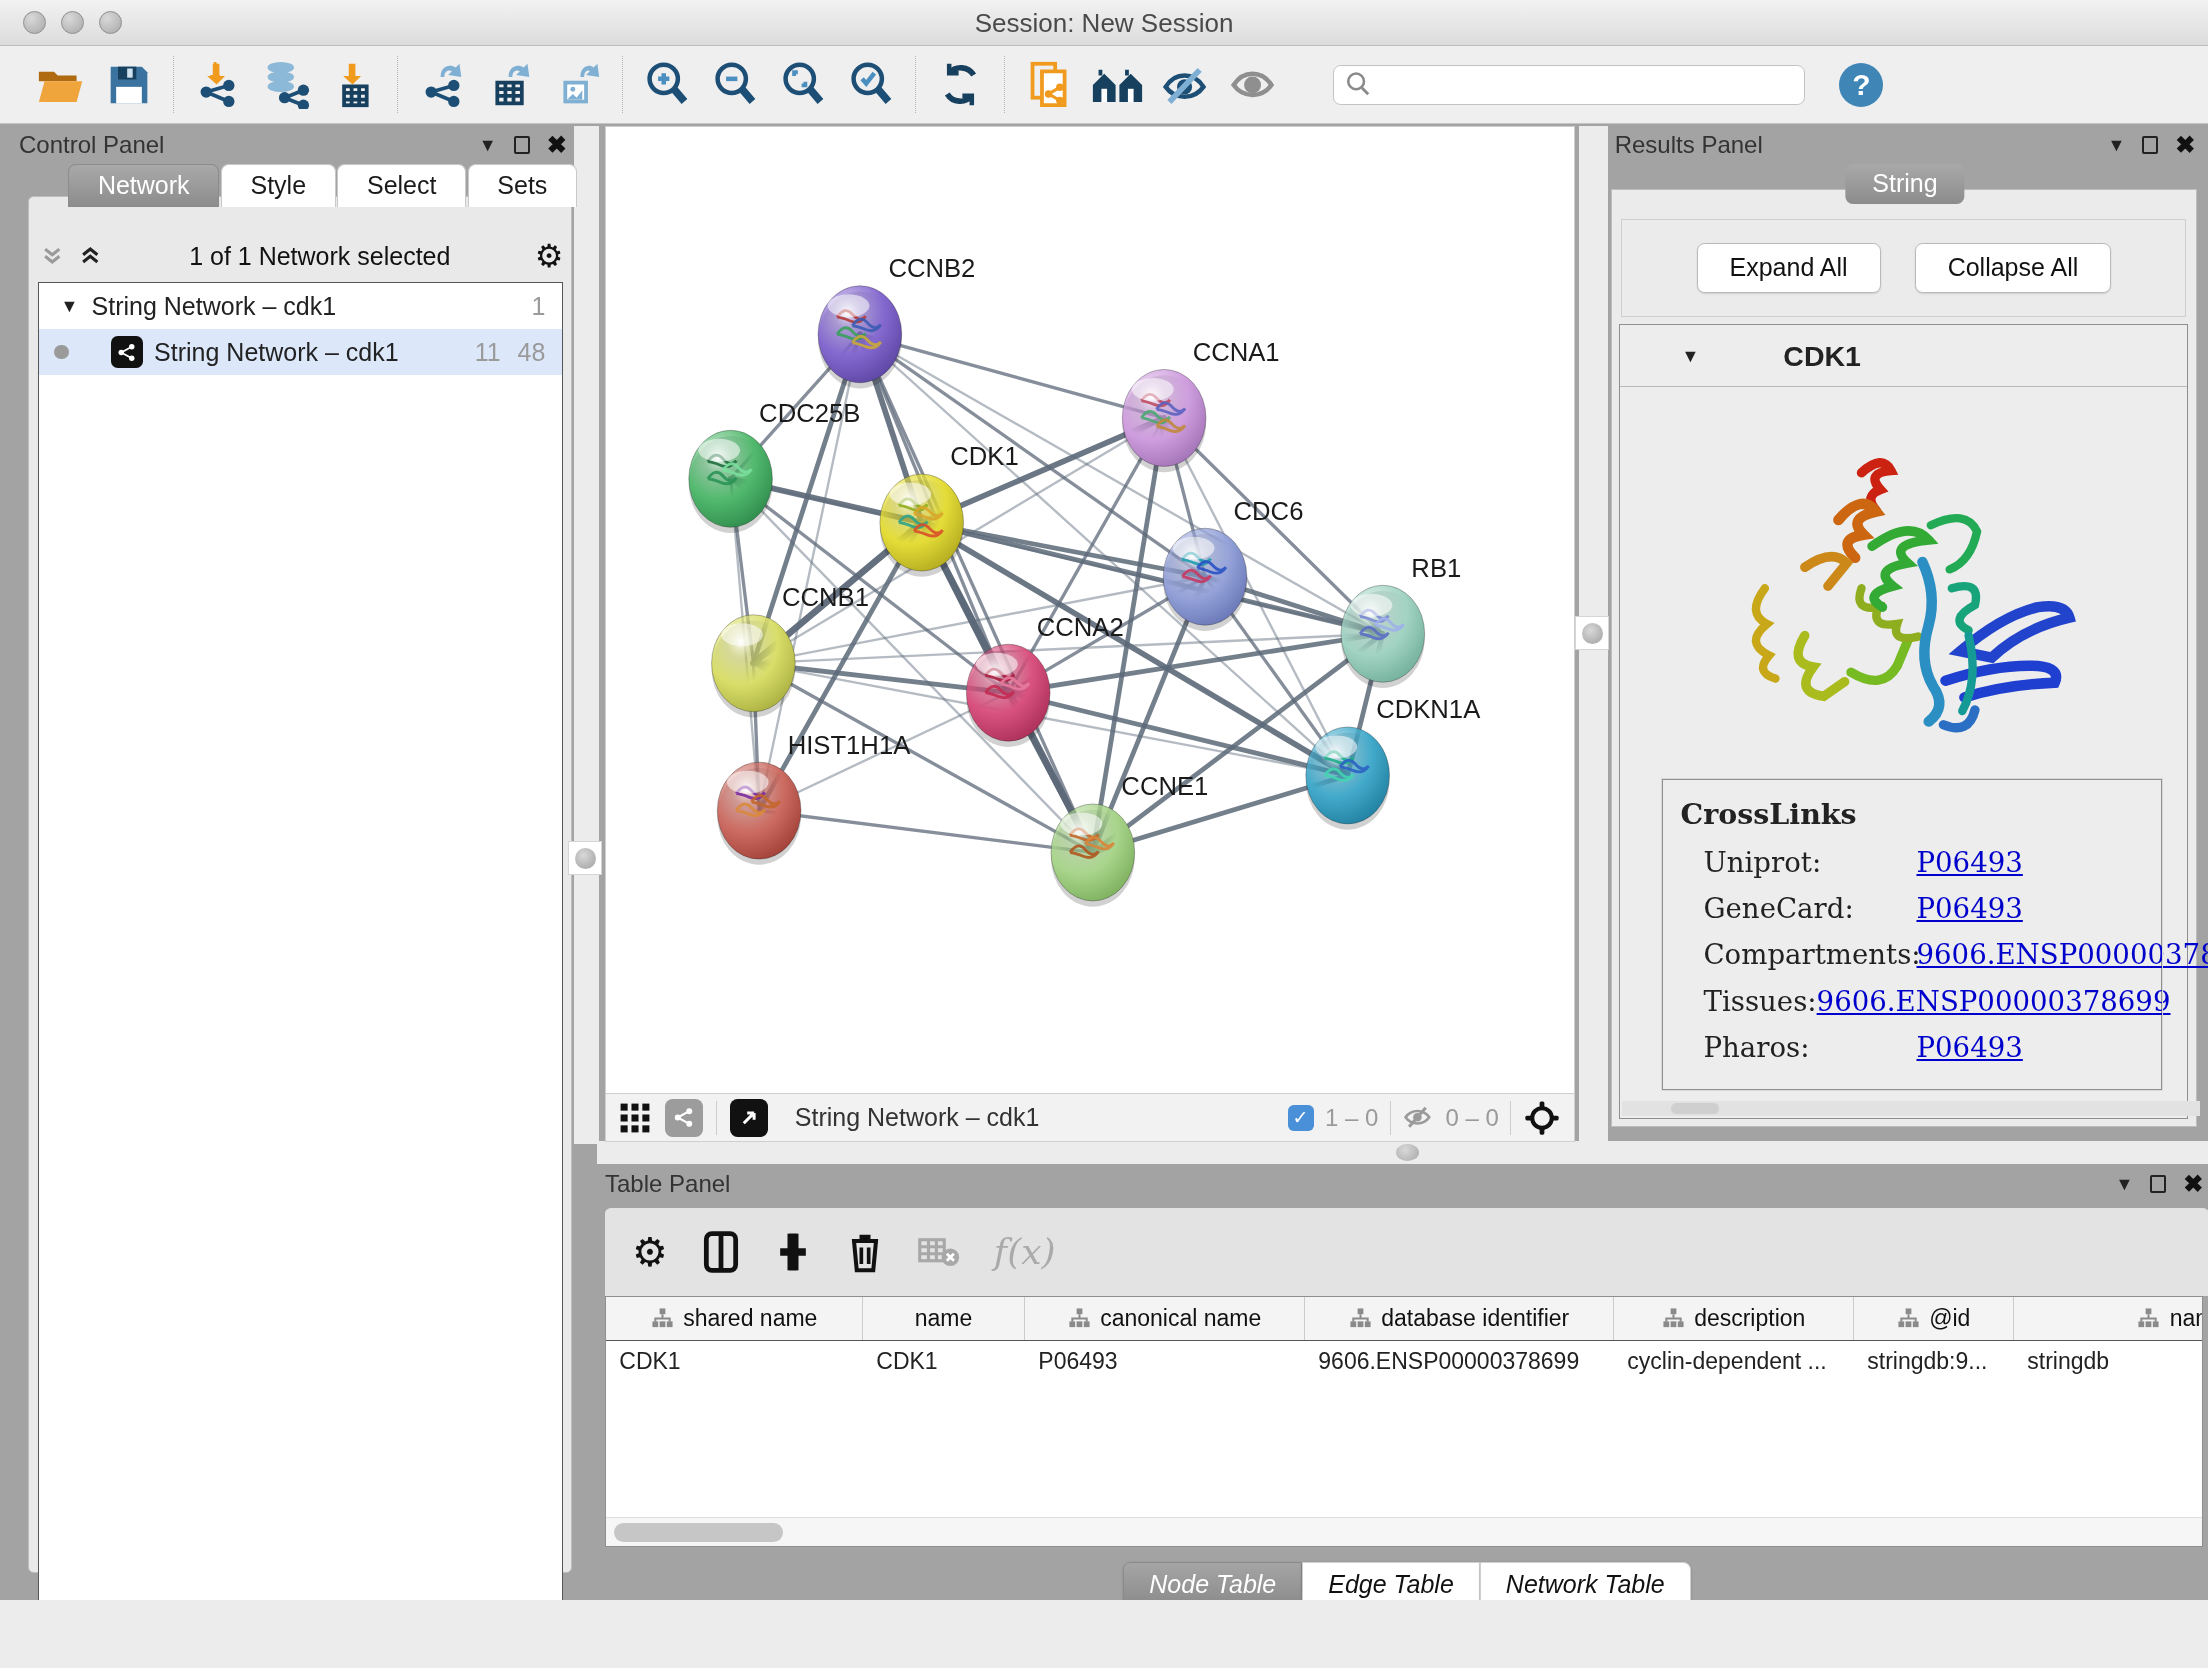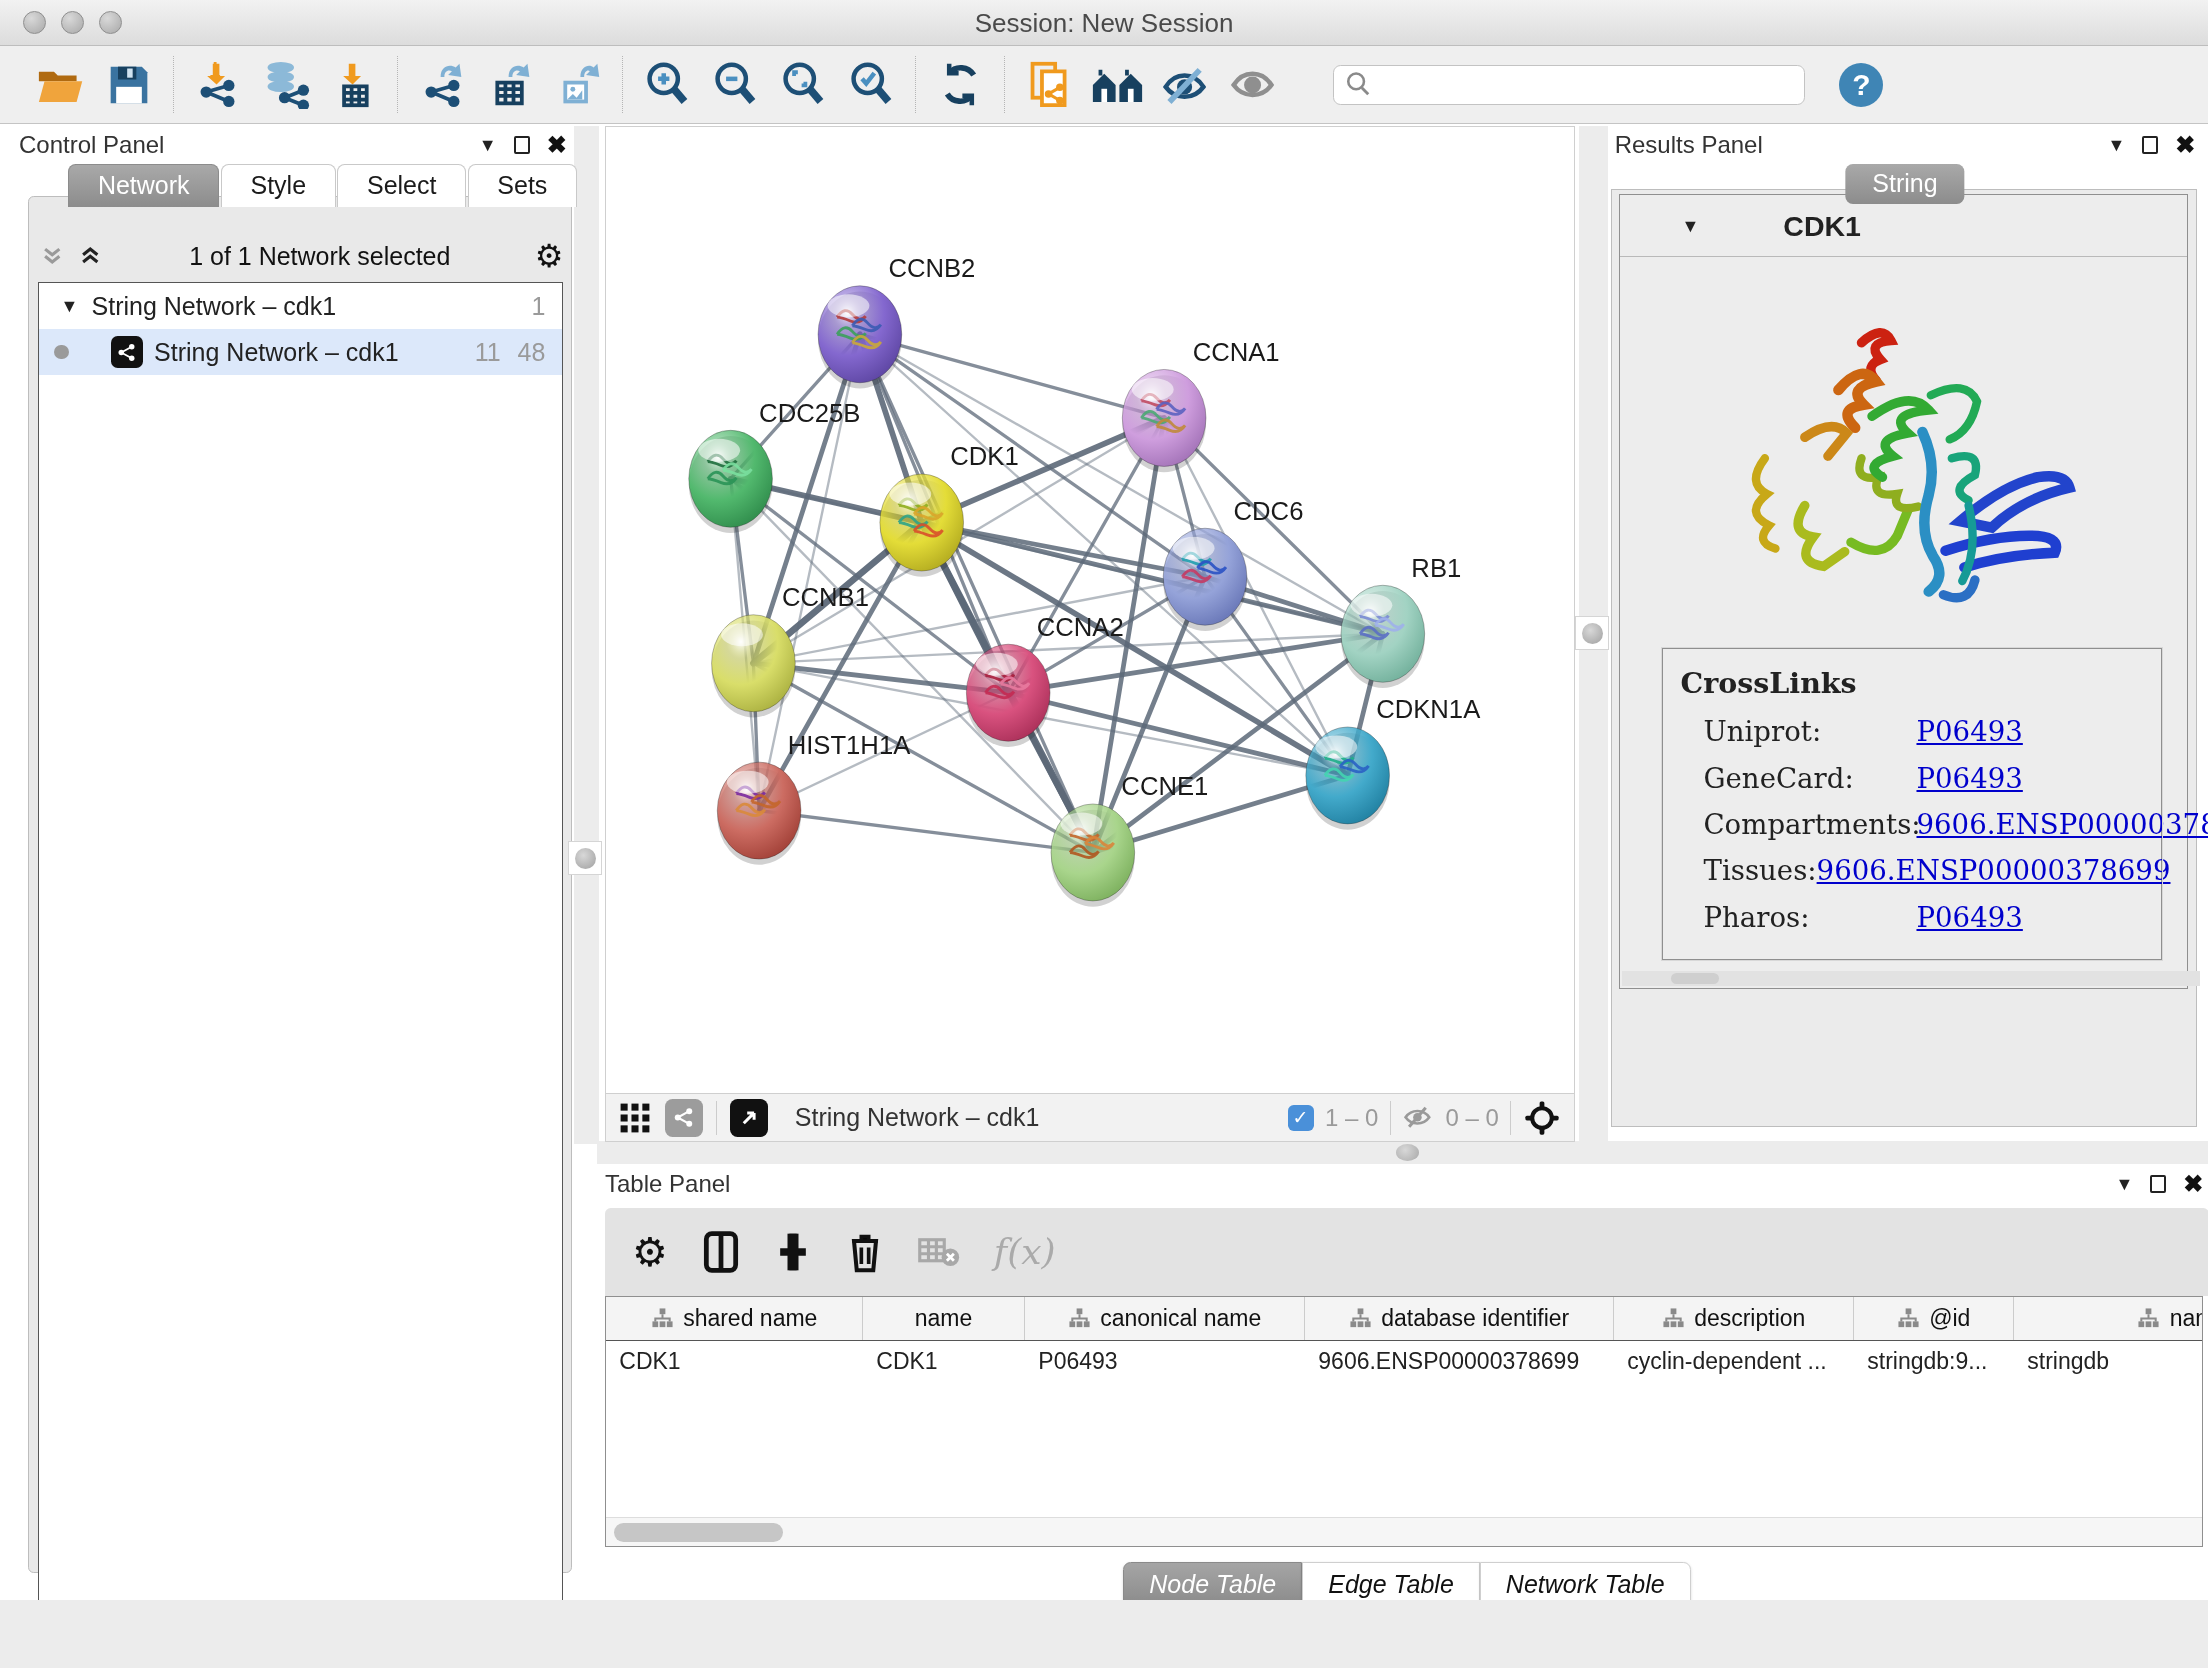--- a/index.html
+++ b/index.html
@@ -1,18 +1,18 @@
 <!DOCTYPE html>
 <html style="font-size:15px"><head>
 <meta charset="utf-8">
 <style>
   * { margin:0; padding:0; box-sizing:border-box; }
   html,body { width:2208px; height:1668px; }
   body { font-family:"Liberation Sans", sans-serif; background:#ececec; color:#222; font-size:23px; }
-  #app { position:relative; width:2208px; height:1600px; background:#ffffff; overflow:hidden; }
+  #app { position:relative; width:2208px; height:1600px; background:#a3a3a3; overflow:hidden; }
 
   
   #titlebar { position:absolute; left:0; top:0; width:2208px; height:46px;
     background:linear-gradient(#f2f2f2,#dcdcdc); border-bottom:1px solid #bdbdbd; }
   .traffic { position:absolute; top:11.4px; width:23px; height:23px; border-radius:50%;
     background:radial-gradient(circle at 35% 30%, #d9d9d9, #a8a8a8); border:1px solid #8f8f8f; }
   #titlebar .title { position:absolute; top:7.6px; width:100%; text-align:center; color:#4a4a4a; font-size:26px; }
 
   
   #toolbar { position:absolute; left:0; top:46px; width:2208px; height:78px; background:#efefef;
@@ -636,20 +636,24 @@
     <div id="rp-head" class="panel-head">
       <span>Results Panel</span>
       <span class="panel-ctrls">
         <span class="tri">▼</span>
         <span class="float-ico"></span>
         <span class="close-ico">✖</span>
       </span>
     </div>
     <div id="rp-tab">String</div>
     <div id="rp-box">
+      <div id="rp-btnrow">
+        <span class="rp-btn">Expand All</span>
+        <span class="rp-btn">Collapse All</span>
+      </div>
       <div id="rp-content">
         <div id="gene-head">
           <span class="tri">▼</span>
           <span id="gene-symbol">CDK1</span>
         </div>
         <svg id="protein-img" width="399" height="380" viewBox="0 0 380 330" fill="none" stroke-linecap="round">
           <path d="M150 60 q20 -18 28 -2 q-24 2 -10 18 q-16 6 -4 20" stroke="#cc2211" stroke-width="9"></path>
           <path d="M128 105 q22 -26 36 -8 q-28 6 -12 22 q-26 4 -8 22" stroke="#cc6611" stroke-width="10"></path>
           <path d="M96 150 q26 -18 40 -4 l-18 22" stroke="#cc8818" stroke-width="9"></path>
           <path d="M58 170 q-18 24 2 34 q-22 18 2 30 q-14 16 6 22" stroke="#c8a818" stroke-width="8"></path>

